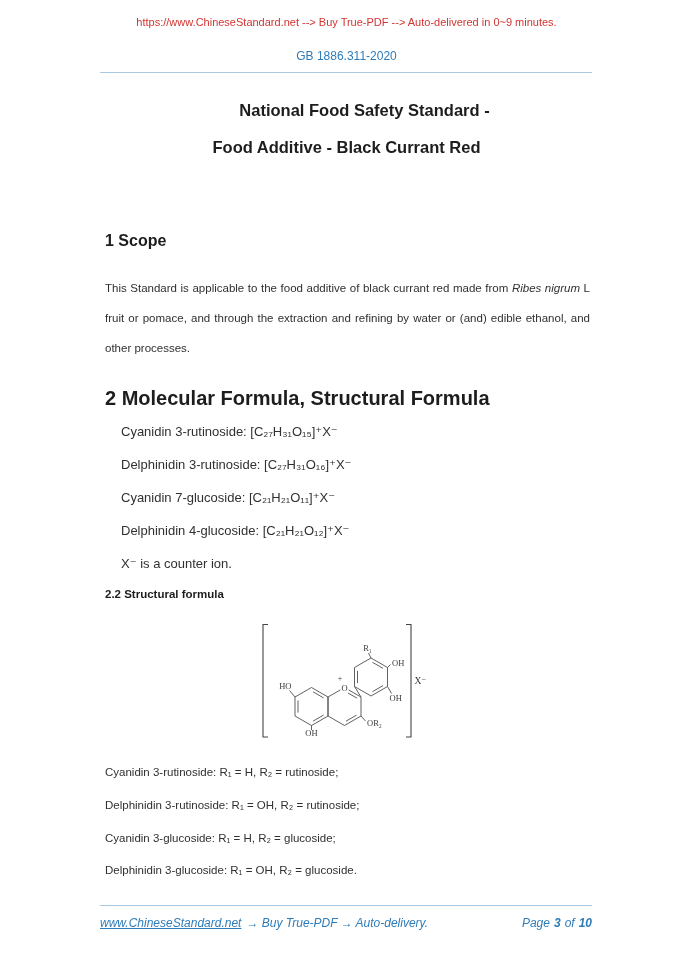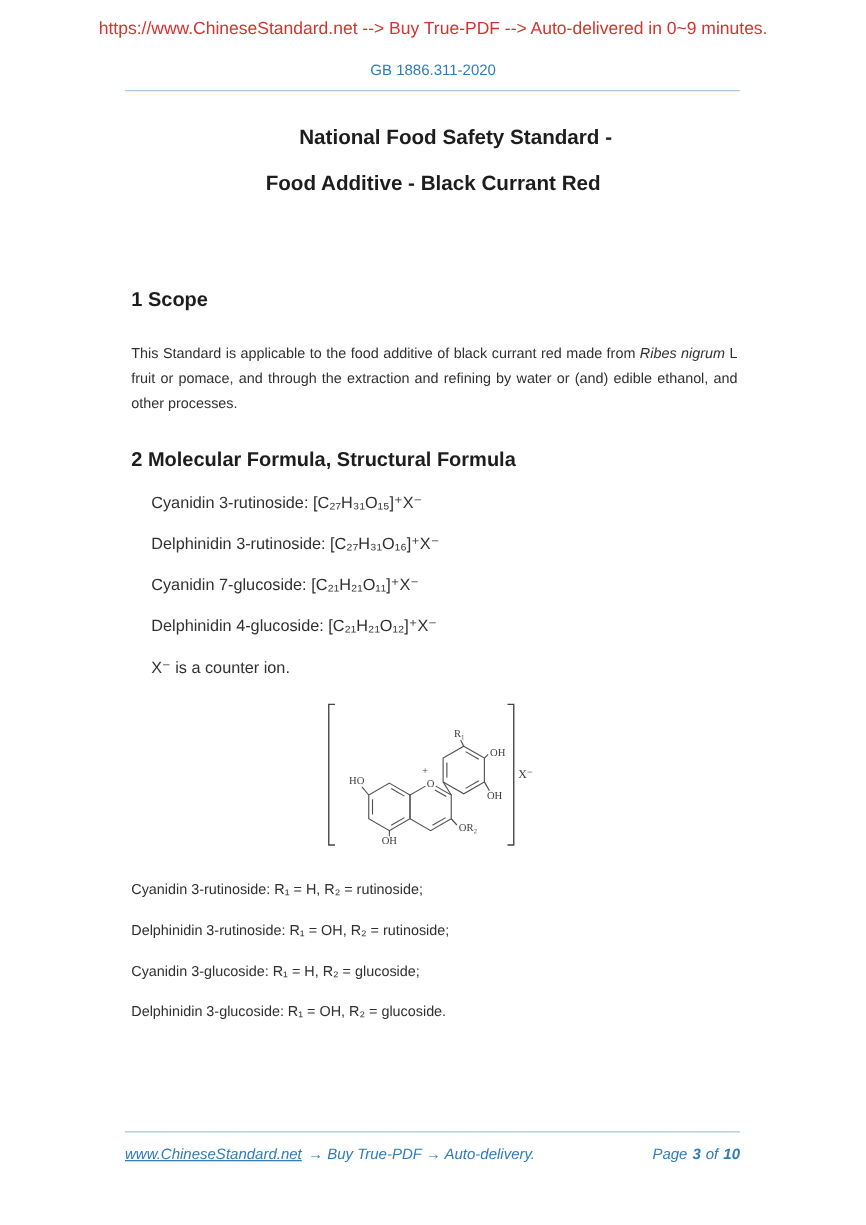--- a/index.html
+++ b/index.html
@@ -9,21 +9,21 @@
     background: #ffffff;
     position: relative;
     overflow: hidden;
     font-family: "Liberation Sans", "DejaVu Sans", sans-serif;
     color: var(--text, #303030);
   }
   .promo {
     margin: 14px 10px 0;
     text-align: center;
     color: var(--promo_red, #d23430);
-    font-size: 14px;
+    font-size: 11px;
     line-height: 16px;
   }
   .std-code {
     margin-top: 19px;
     text-align: center;
     color: var(--link_blue, #2e7cb9);
     font-size: 12px;
     line-height: 14px;
   }
   .rule {
@@ -41,26 +41,26 @@
   .title-1 { margin-top: 28px; padding-left: 36px; }
   .title-2 { margin-top: 18px; }
   .content { margin: 0 103px 0 105px; }
   .h-scope {
     margin: 74px 0 0;
     font-size: 16px; line-height: 19px; font-weight: bold; color: #1d1d1d;
   }
   .para {
     margin: 23px 0 0;
     font-size: 11.5px;
-    line-height: 20px;
+    line-height: 30px;
     text-align: justify;
   }
   .h-formula {
     margin: 26px 0 0;
-    font-size: 16px; line-height: 19px; font-weight: bold; color: #1d1d1d;
+    font-size: 20px; line-height: 19px; font-weight: bold; color: #1d1d1d;
   }
   .h-sub {
     margin: 25px 0 0;
     font-size: 11.5px; line-height: 14px; font-weight: bold; color: #1d1d1d;
   }
   .h-sub2 { margin-top: 17px; }
   .fline { margin: 17px 16px 0; font-size: 13px; line-height: 13.2px; }
   .fline + .fline { margin-top: 19.8px; }
   .structure { margin-top: 8px; text-align: center; }
   .structure svg { display: inline-block; }
@@ -114,20 +114,21 @@
   <p class="para"><span>This Standard is applicable to the food additive of black currant red made from </span><span style="font-style: italic;">Ribes nigrum</span><span> L fruit or pomace, and through the extraction and refining by water or (and) edible ethanol, and other processes.</span></p>
 
   <h2 class="h-formula">2 Molecular Formula, Structural Formula</h2>
 
   <p class="fline">Cyanidin 3-rutinoside: [C₂₇H₃₁O₁₅]⁺X⁻</p>
   <p class="fline">Delphinidin 3-rutinoside: [C₂₇H₃₁O₁₆]⁺X⁻</p>
   <p class="fline">Cyanidin 7-glucoside: [C₂₁H₂₁O₁₁]⁺X⁻</p>
   <p class="fline">Delphinidin 4-glucoside: [C₂₁H₂₁O₁₂]⁺X⁻</p>
   <p class="fline">X⁻ is a counter ion.</p>
 
+  <h3 class="h-sub h-sub2">2.2 Structural formula</h3>
 
   <div class="structure">
     <svg width="200" height="150" viewBox="0 0 200 150">
 
       <path class="bracket" d="M 20 15.5 L 15 15.5 L 15 128 L 20 128"></path>
       <path class="bracket" d="M 158 15.5 L 163 15.5 L 163 128 L 158 128"></path>
 
       <path class="chem-line" d="M 63.5 78.5 L 80 88 L 80 107 L 63.5 116.5 L 47 107 L 47 88 Z"></path>
 
       <g>

